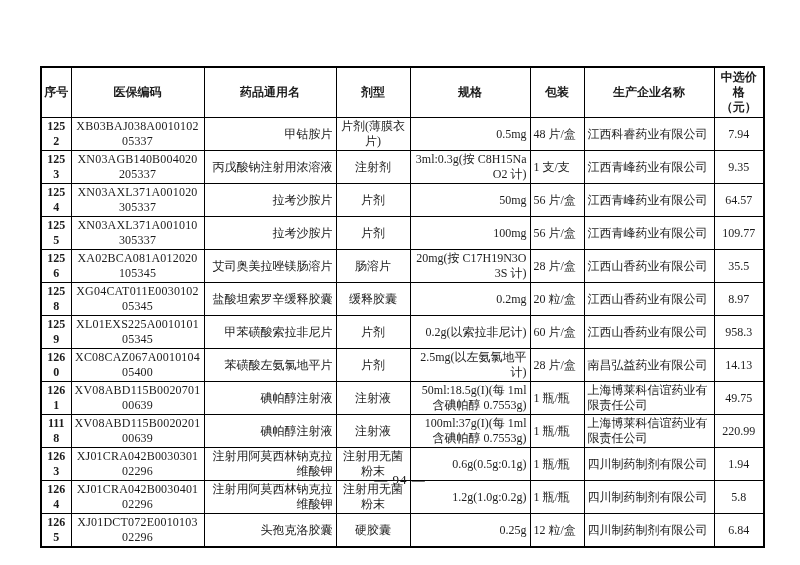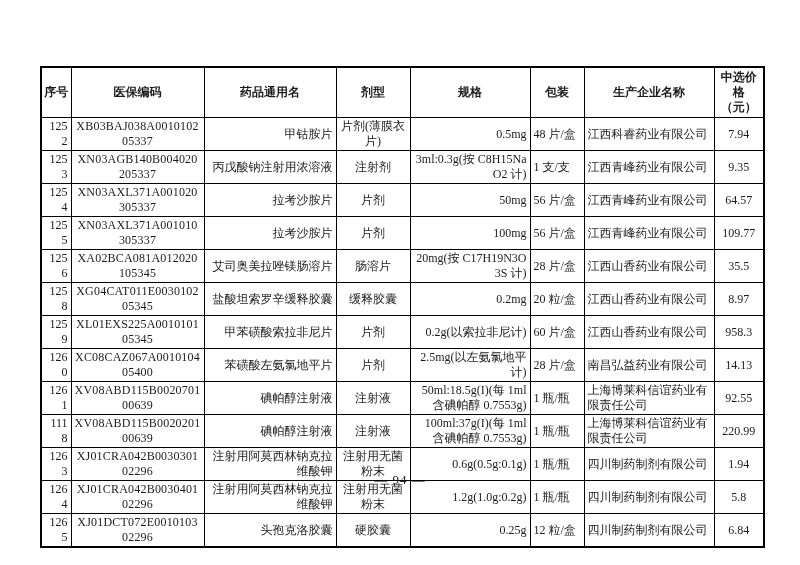--- a/index.html
+++ b/index.html
@@ -36,21 +36,21 @@
     overflow: hidden;
   }
   table.price-table th {
     font-weight: bold;
     text-align: center;
     height: 34px;
     padding: 2px 1px;
     font-size: 12px;
   }
   table.price-table td { height: 26px; }
-  .c-no     { text-align: right; }
+  .c-no     { text-align: center; font-weight: bold; }
   .c-code   { text-align: center; font-size: 11.5px; letter-spacing: 0.2px; }
   .c-name   { text-align: right; margin-top: 25px; }
   .c-form   { text-align: center; margin-top: 20px; }
   .c-spec   { text-align: right; }
   .c-pack   { text-align: left; }
   .c-company{ text-align: left; }
   .c-price  { text-align: center; }
   .footer {
     position: absolute;
     top: 472px;
@@ -171,21 +171,21 @@
           <td class="c-price">14.13</td>
         </tr>
         <tr>
           <td class="c-no">1261</td>
           <td class="c-code">XV08ABD115B002070100639</td>
           <td class="c-name">碘帕醇注射液</td>
           <td class="c-form">注射液</td>
           <td class="c-spec">50ml:18.5g(I)(每 1ml 含碘帕醇 0.7553g)</td>
           <td class="c-pack">1 瓶/瓶</td>
           <td class="c-company">上海博莱科信谊药业有限责任公司</td>
-          <td class="c-price">92.55</td>
+          <td class="c-price">49.75</td>
         </tr>
         <tr>
           <td class="c-no">1118</td>
           <td class="c-code">XV08ABD115B002020100639</td>
           <td class="c-name">碘帕醇注射液</td>
           <td class="c-form">注射液</td>
           <td class="c-spec">100ml:37g(I)(每 1ml 含碘帕醇 0.7553g)</td>
           <td class="c-pack">1 瓶/瓶</td>
           <td class="c-company">上海博莱科信谊药业有限责任公司</td>
           <td class="c-price">220.99</td>

